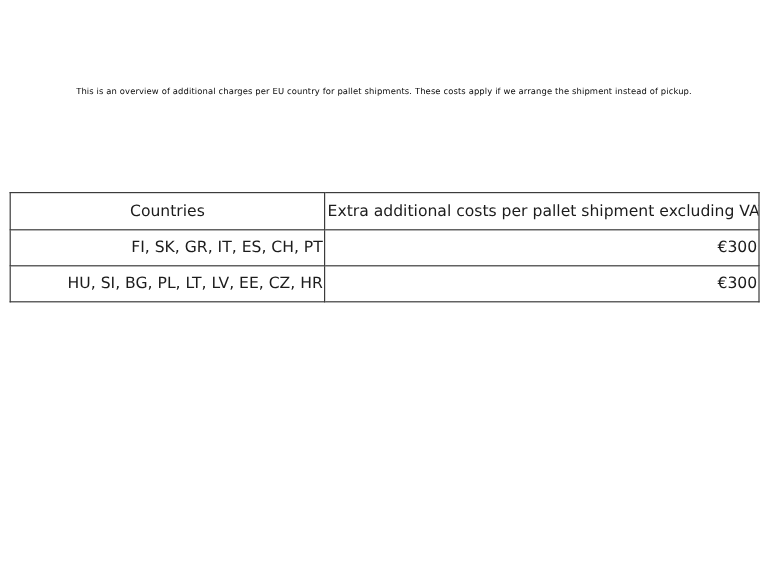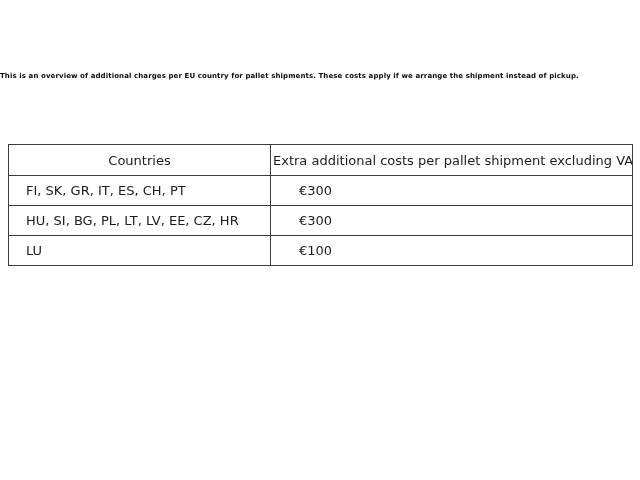--- a/index.html
+++ b/index.html
@@ -12,30 +12,31 @@
     background: #ffffff;
     font-family: "DejaVu Sans", sans-serif;
     position: relative;
     overflow: hidden;
   }
   .intro {
     position: absolute;
     top: 65px;
     left: 0;
     right: 0;
+    text-align: center;
     font-size: 7px;
-    font-weight: bold;
+    font-weight: normal;
     color: #0a0a0a;
     white-space: nowrap;
     letter-spacing: 0.1px;
   }
   table.charges {
     position: absolute;
     left: 8px;
-    top: 144px;
+    top: 160px;
     width: 624px;
     border-collapse: collapse;
     table-layout: fixed;
     font-size: 13px;
     color: #1c1c1c;
   }
   table.charges col.col-countries { width: 262px; }
   table.charges col.col-costs     { width: 362px; }
   table.charges th,
   table.charges td {
@@ -45,21 +46,21 @@
     overflow: hidden;
     white-space: nowrap;
   }
   table.charges th {
     height: 30px;
     text-align: center;
     padding: 0 2px;
   }
   table.charges td {
     height: 27px;
-    text-align: left;
+    text-align: right;
   }
   table.charges td.cell-countries { padding-left: 17px; }
   table.charges td.cell-cost      { padding-left: 28px; }
 </style>
 </head>
 <body>
 
 <p class="intro">This is an overview of additional charges per EU country for pallet shipments. These costs apply if we arrange the shipment instead of pickup.</p>
 
 <table class="charges">
@@ -75,18 +76,14 @@
   </thead>
   <tbody>
     <tr>
       <td class="cell-countries">FI, SK, GR, IT, ES, CH, PT</td>
       <td class="cell-cost">€300</td>
     </tr>
     <tr>
       <td class="cell-countries">HU, SI, BG, PL, LT, LV, EE, CZ, HR</td>
       <td class="cell-cost">€300</td>
     </tr>
-    <tr>
-      <td class="cell-countries">LU</td>
-      <td class="cell-cost">€100</td>
-    </tr>
   </tbody>
 </table>
 
 </body></html>

